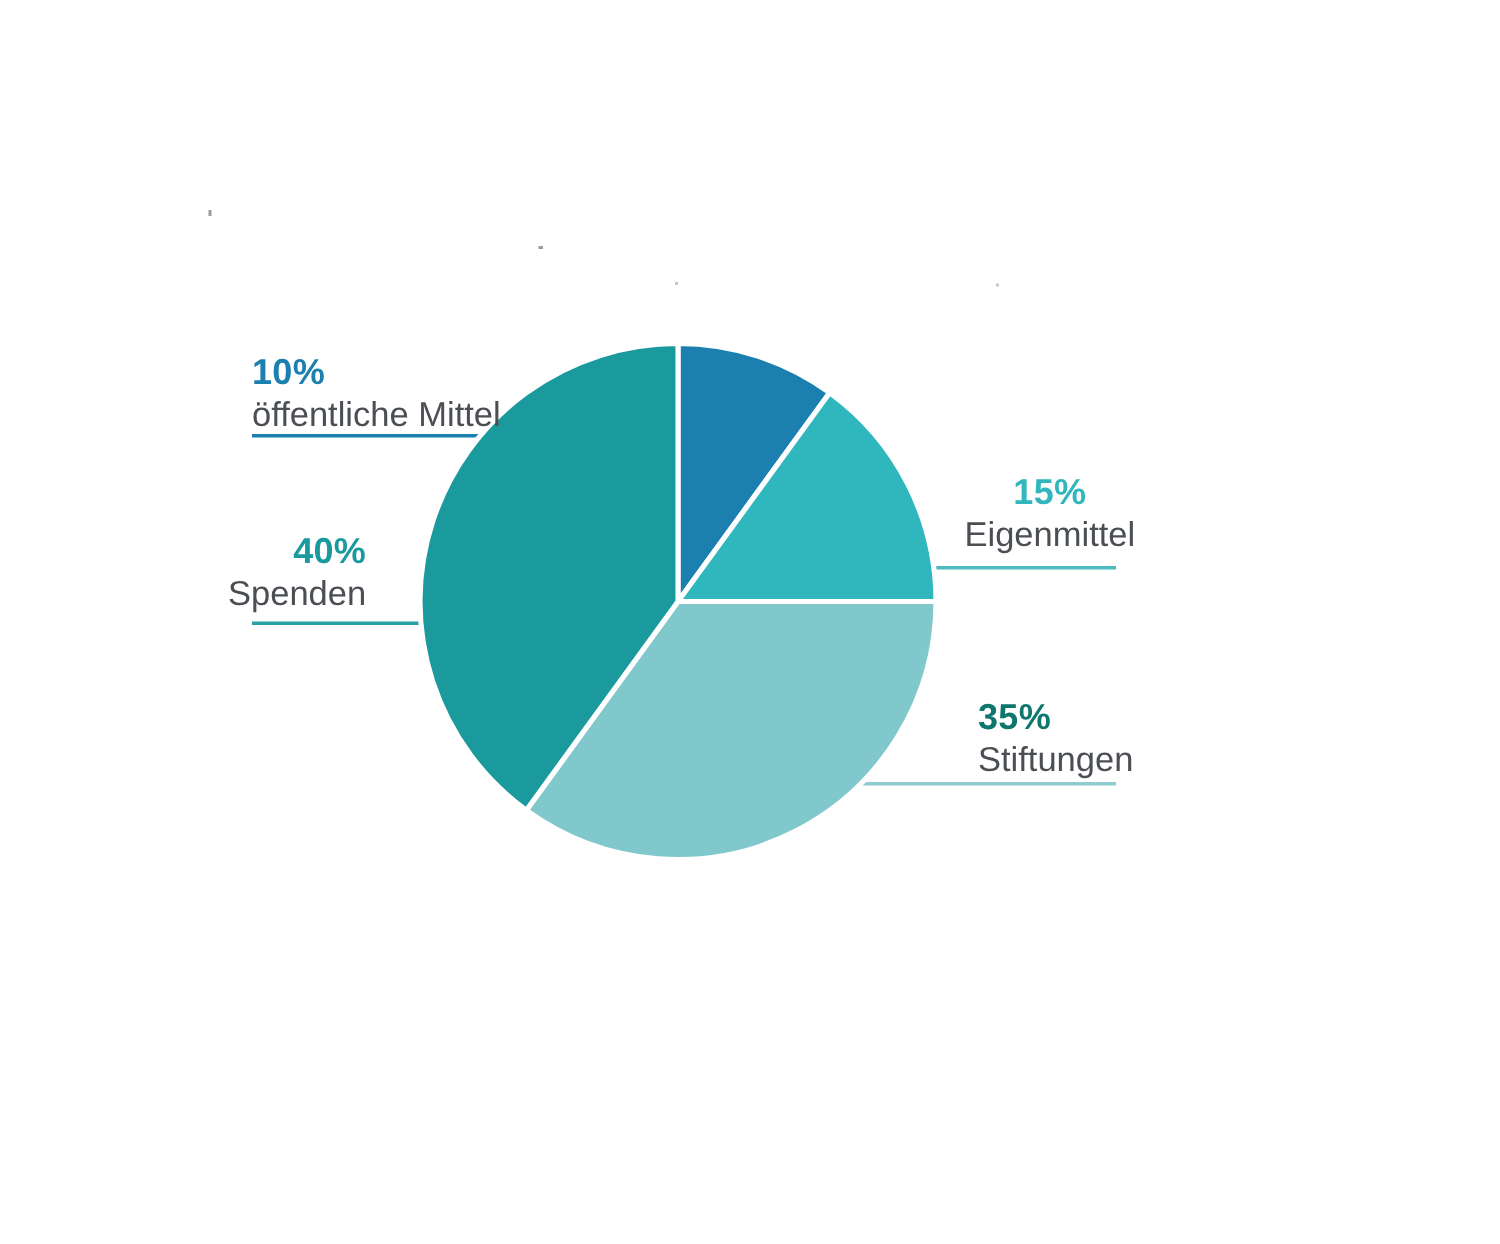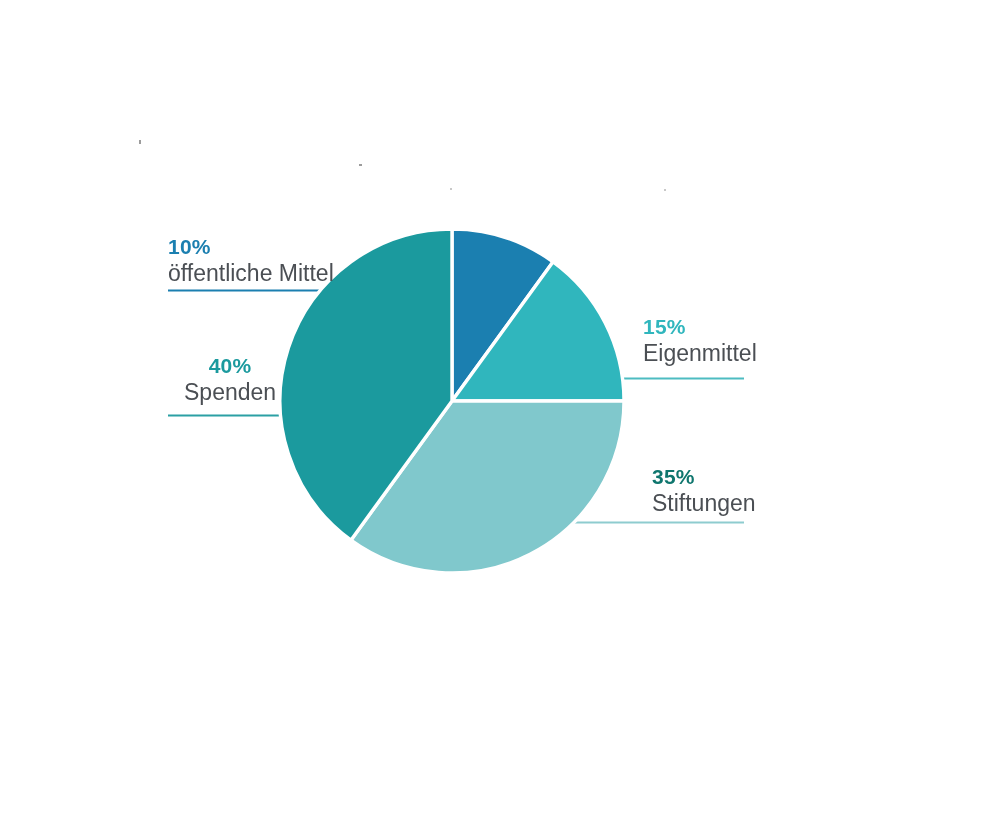--- a/index.html
+++ b/index.html
@@ -27,49 +27,49 @@
     top: 0;
     width: 1000px;
     height: 829px;
     display: block;
   }
   .callout {
     position: absolute;
     white-space: nowrap;
   }
   .callout .pct {
-    font-size: 21px;
+    font-size: 24px;
     font-weight: bold;
     line-height: 1.05;
     letter-spacing: 0.2px;
     display: block;
   }
   .callout .name {
     font-size: 23px;
     font-weight: normal;
     color: #4b4f54;
     line-height: 1.25;
     display: block;
     margin-top: 1px;
   }
   
   #label-oeffentliche-mittel {
     left: 168px;
     top: 236px;
     text-align: left;
   }
   #label-spenden {
-    left: 184px;
+    left: 152px;
     top: 355px;
-    text-align: center;
+    text-align: right;
   }
   #label-eigenmittel {
     left: 643px;
     top: 316px;
-    text-align: left;
+    text-align: center;
   }
   #label-stiftungen {
     left: 652px;
     top: 466px;
     text-align: left;
   }
   .speck {
     position: absolute;
     background: #4a4a4a;
     opacity: 0.55;

